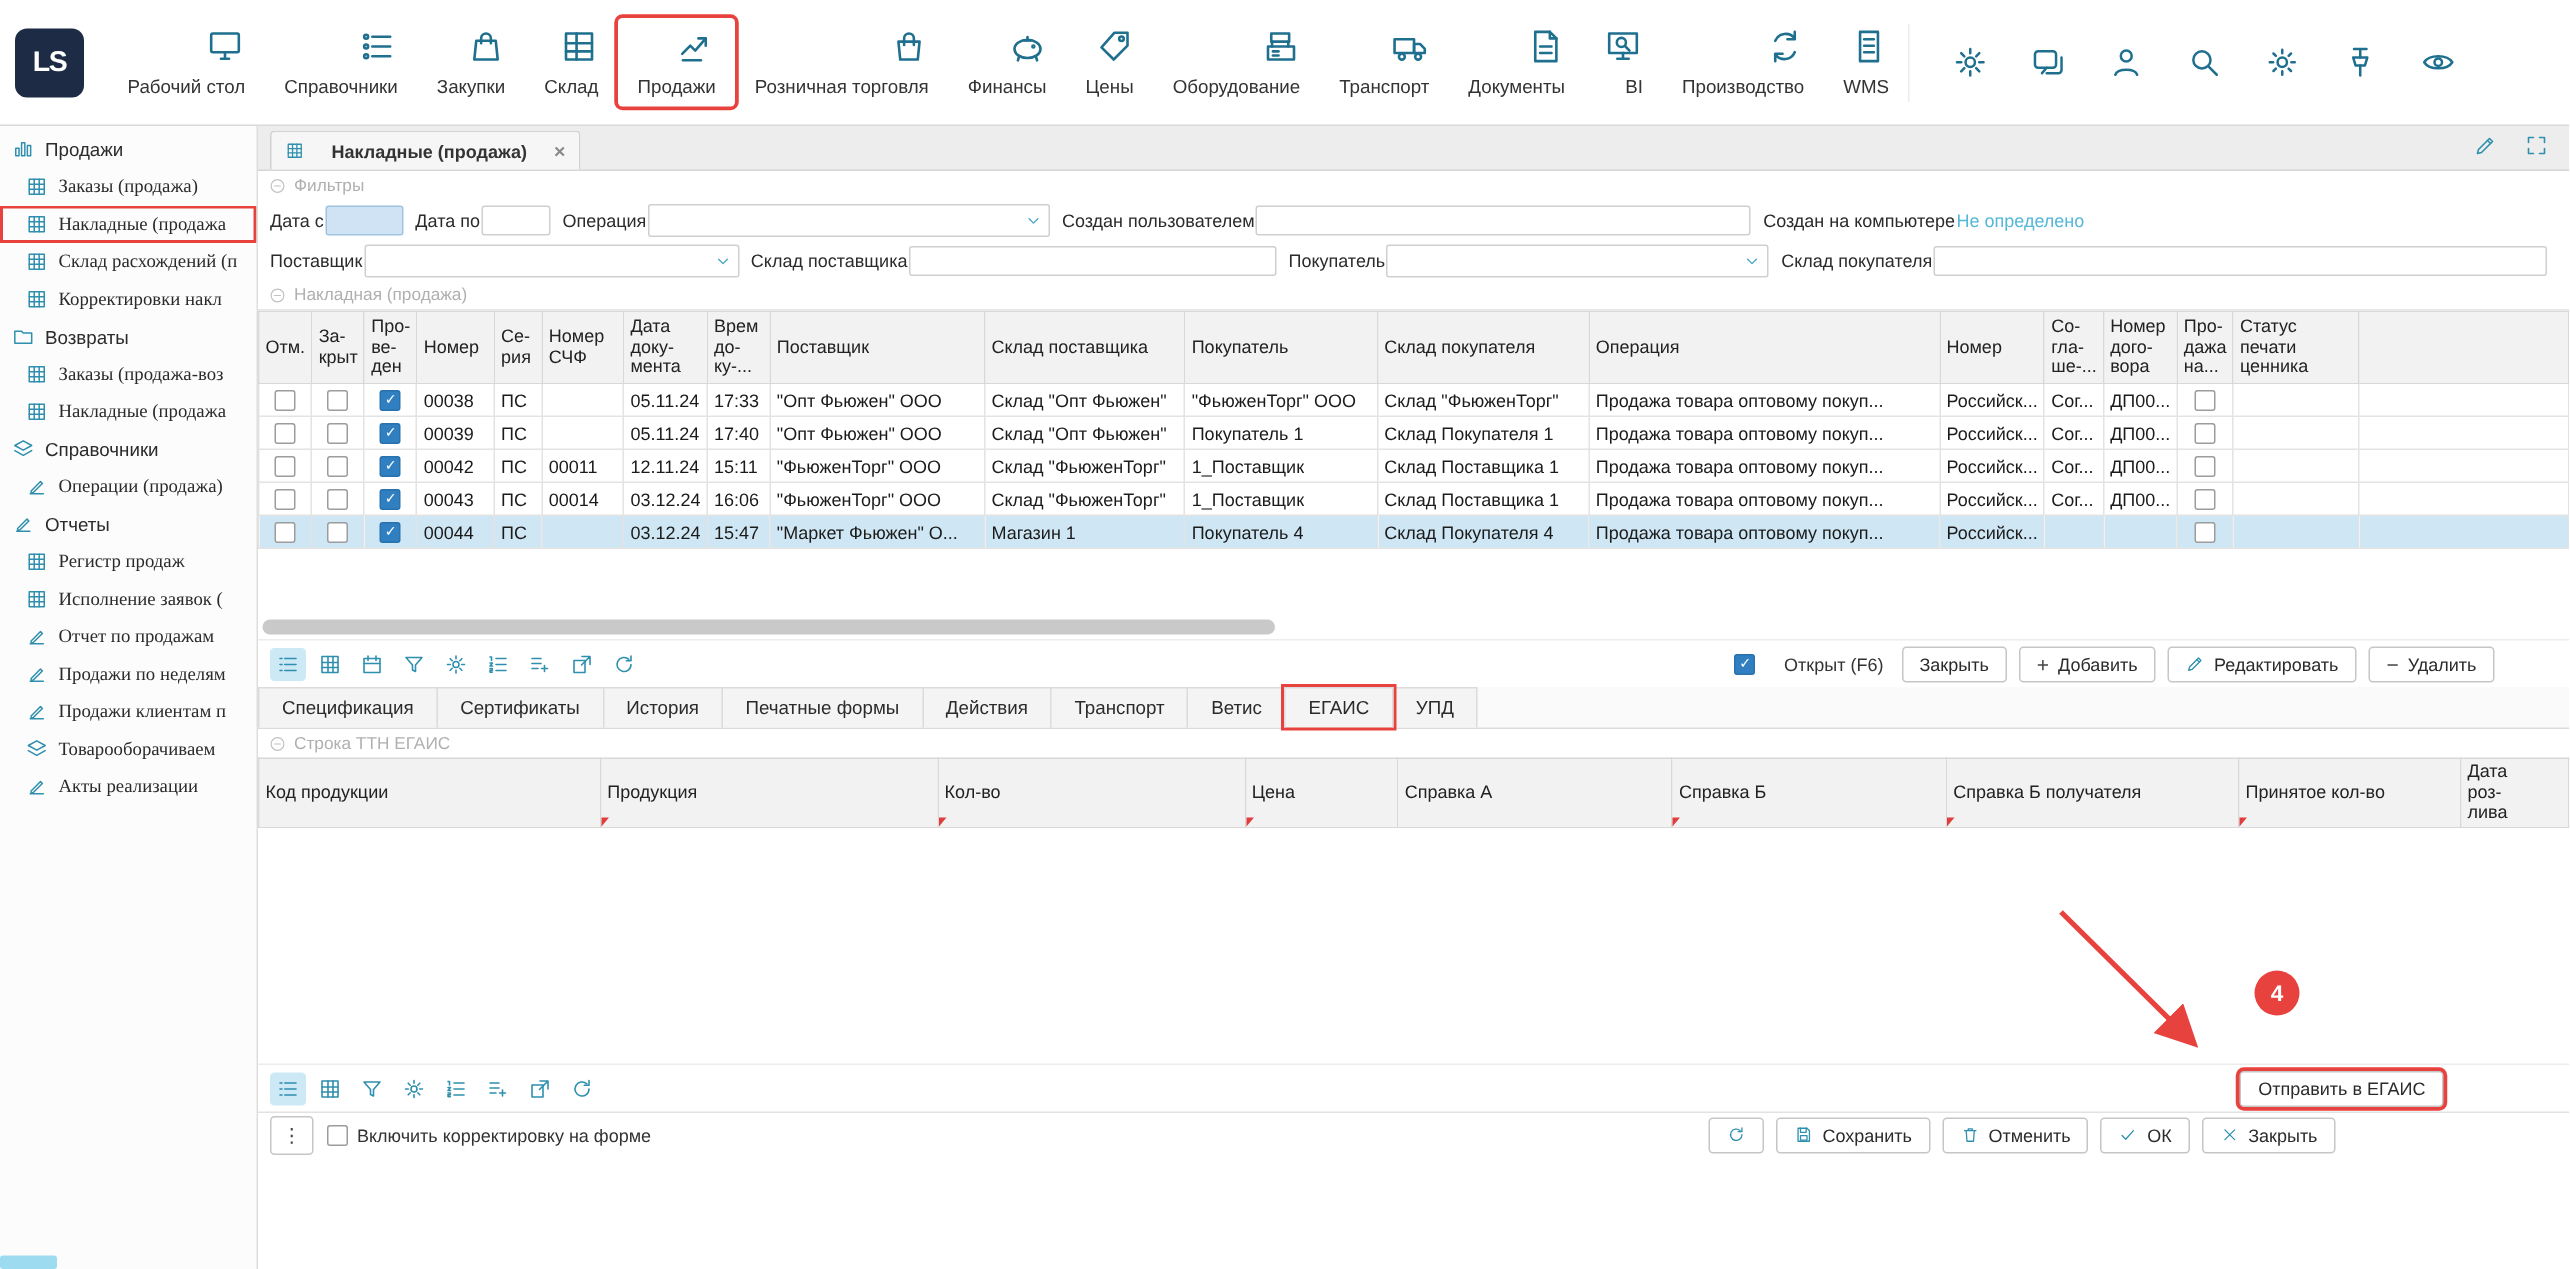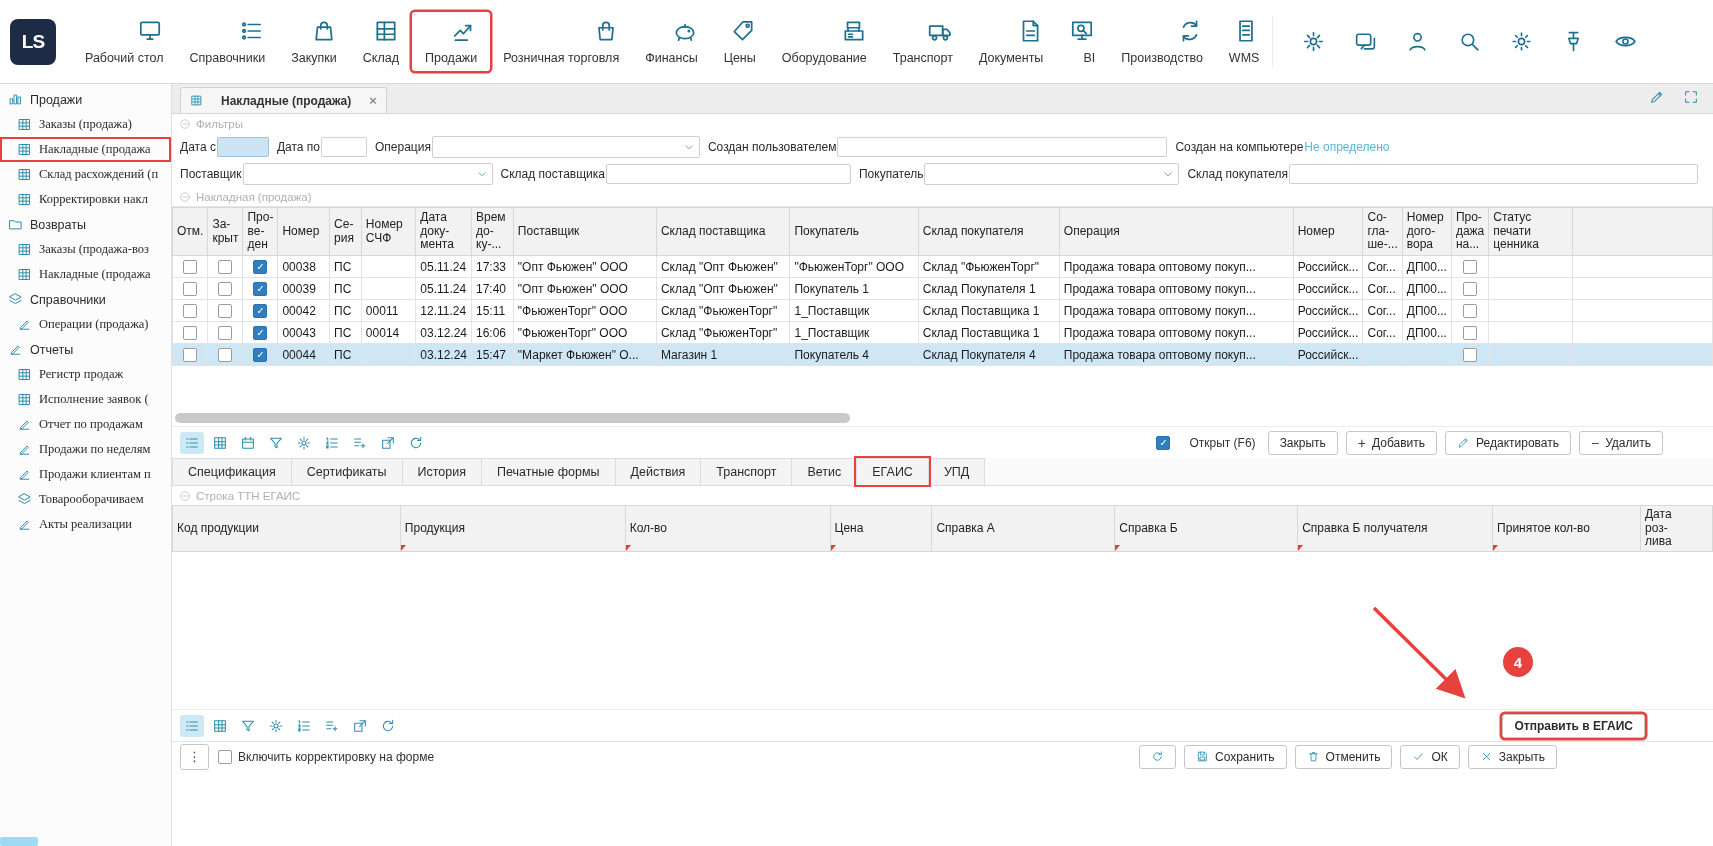--- a/index.html
+++ b/index.html
@@ -67,21 +67,21 @@
   .hscroll{position:absolute;left:3px;bottom:3px;height:10px;}
   .hscroll .thumb{width:675px;height:10px;border-radius:5px;background:#c9c9c9;cursor:pointer;}
 
   
   .tool-row{display:flex;align-items:center;height:32px;padding:0 8px;gap:4px;border-top:1px solid #ececec;flex:none;box-sizing:border-box;}
   .tool-btn{width:24px;height:22px;display:flex;align-items:center;justify-content:center;color:#2e8fae;border-radius:3px;cursor:pointer;}
   .tool-btn svg{width:16px;height:16px;}
   .tool-btn.active{background:#cde9f6;}
   .tool-right{margin-left:auto;display:flex;align-items:center;gap:8px;}
   .tool-right.narrow{margin-right:42px;}
-  .tool-right.wide{margin-right:60px;font-weight:bold;}
+  .tool-right.wide{margin-right:76px;}
   .open-cb{display:flex;align-items:center;gap:19px;margin-right:4px;cursor:pointer;}
   .btn{height:24px;border:1px solid #c6c6c6;background:#fff;border-radius:3px;padding:0 11px;display:inline-flex;align-items:center;gap:6px;font:inherit;color:#2b2b2b;cursor:pointer;white-space:nowrap;}
   .btn svg{width:13px;height:13px;color:#2e8fae;}
   .btn .sym{font-size:14px;line-height:1;color:#444;}
   .btn.annotated{box-shadow:0 0 0 2.5px #e8423e;}
 
   
   .subtabs{display:flex;height:27px;background:#fafafa;border-bottom:1px solid #dcdcdc;flex:none;}
   .subtab{display:flex;align-items:center;padding:0 15px;background:#f4f4f4;border:1px solid #dcdcdc;border-bottom:none;margin-right:-1px;font-size:12.5px;color:#2b2b2b;cursor:pointer;box-sizing:border-box;}
   .subtab.annotated{box-shadow:0 0 0 2px #e8423e;position:relative;z-index:3;}

